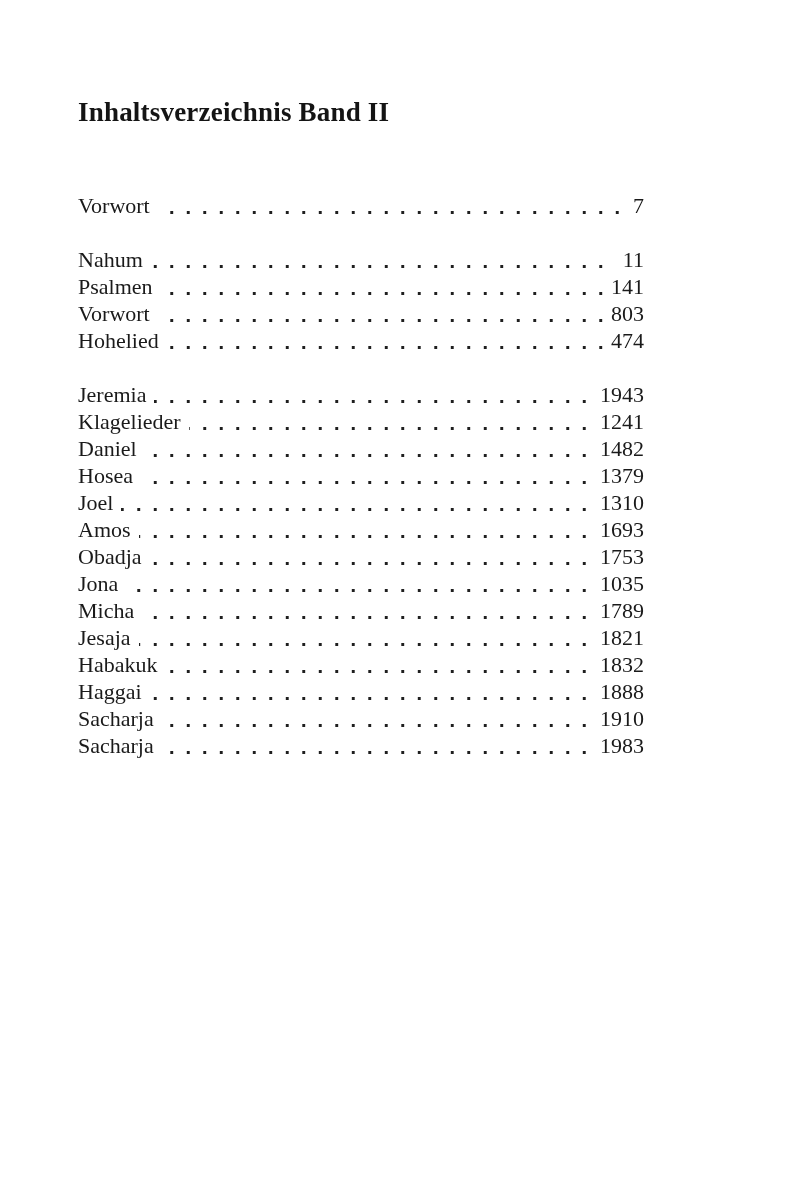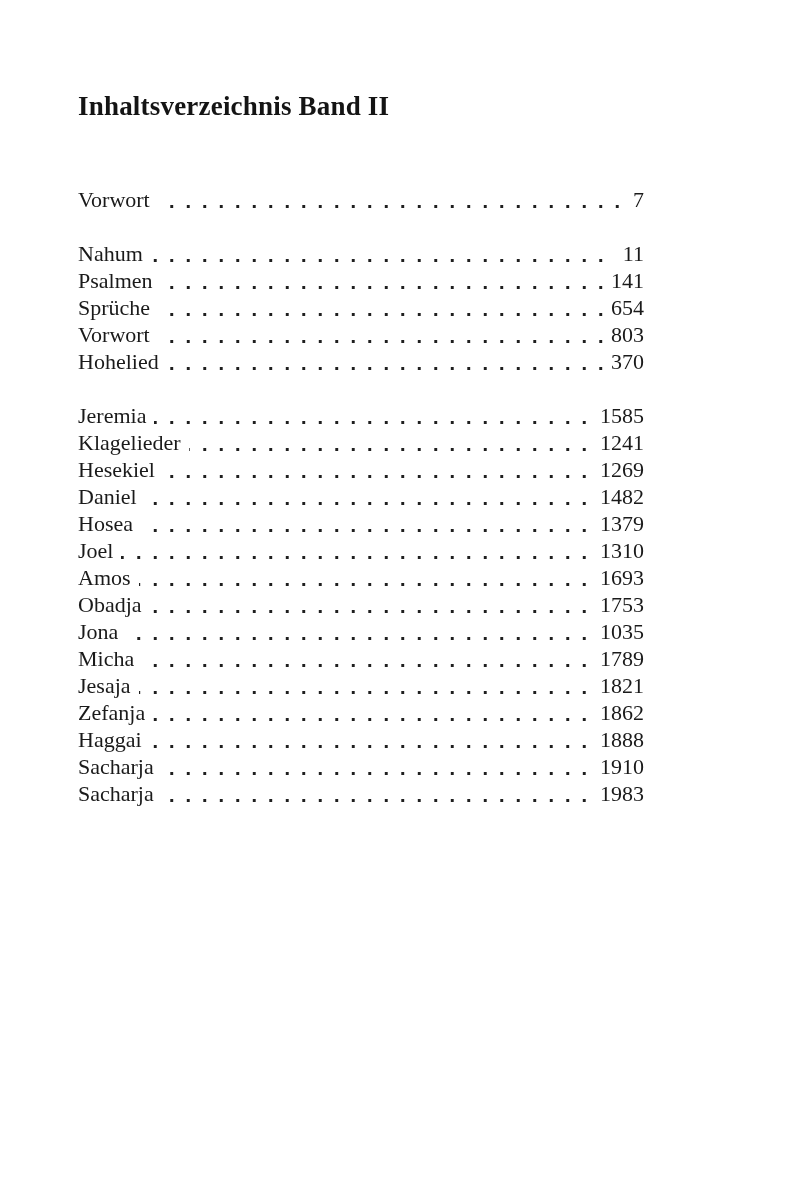--- a/index.html
+++ b/index.html
@@ -12,21 +12,21 @@
     width: 796px;
     height: 1200px;
     background: #ffffff;
     font-family: "Liberation Serif", "DejaVu Serif", serif;
     color: #1a1a1a;
     overflow: hidden;
   }
   .content {
     position: absolute;
     left: 78px;
-    top: 6px;
+    top: 12px;
     width: 566px;
   }
   .title {
     margin: 84px 0 0 0;
     font-size: 27px;
     line-height: 32px;
     font-weight: bold;
     color: #141414;
     letter-spacing: 0.2px;
   }
@@ -83,47 +83,39 @@
       <div>
         <div class="row">
           <span class="lbl">Nahum</span>
           <span class="pg">11</span>
         </div>
         <div class="row">
           <span class="lbl">Psalmen</span>
           <span class="pg">141</span>
         </div>
         <div class="row">
-          <span class="lbl">Sprüche</span>
-          <span class="pg">654</span>
-        </div>
-        <div class="row">
           <span class="lbl">Vorwort</span>
           <span class="pg">803</span>
         </div>
         <div class="row">
           <span class="lbl">Hohelied</span>
-          <span class="pg">370</span>
+          <span class="pg">474</span>
         </div>
       </div>
 
       <div class="gap"></div>
 
       <div>
         <div class="row">
           <span class="lbl">Jeremia</span>
-          <span class="pg">1585</span>
+          <span class="pg">1943</span>
         </div>
         <div class="row">
           <span class="lbl">Klagelieder</span>
           <span class="pg">1241</span>
-        </div>
-        <div class="row">
-          <span class="lbl">Hesekiel</span>
-          <span class="pg">1269</span>
         </div>
         <div class="row">
           <span class="lbl">Daniel</span>
           <span class="pg">1482</span>
         </div>
         <div class="row">
           <span class="lbl">Hosea</span>
           <span class="pg">1379</span>
         </div>
         <div class="row">
@@ -144,22 +136,22 @@
         </div>
         <div class="row">
           <span class="lbl">Micha</span>
           <span class="pg">1789</span>
         </div>
         <div class="row">
           <span class="lbl">Jesaja</span>
           <span class="pg">1821</span>
         </div>
         <div class="row">
-          <span class="lbl">Zefanja</span>
-          <span class="pg">1862</span>
+          <span class="lbl">Habakuk</span>
+          <span class="pg">1832</span>
         </div>
         <div class="row">
           <span class="lbl">Haggai</span>
           <span class="pg">1888</span>
         </div>
         <div class="row">
           <span class="lbl">Sacharja</span>
           <span class="pg">1910</span>
         </div>
         <div class="row">

